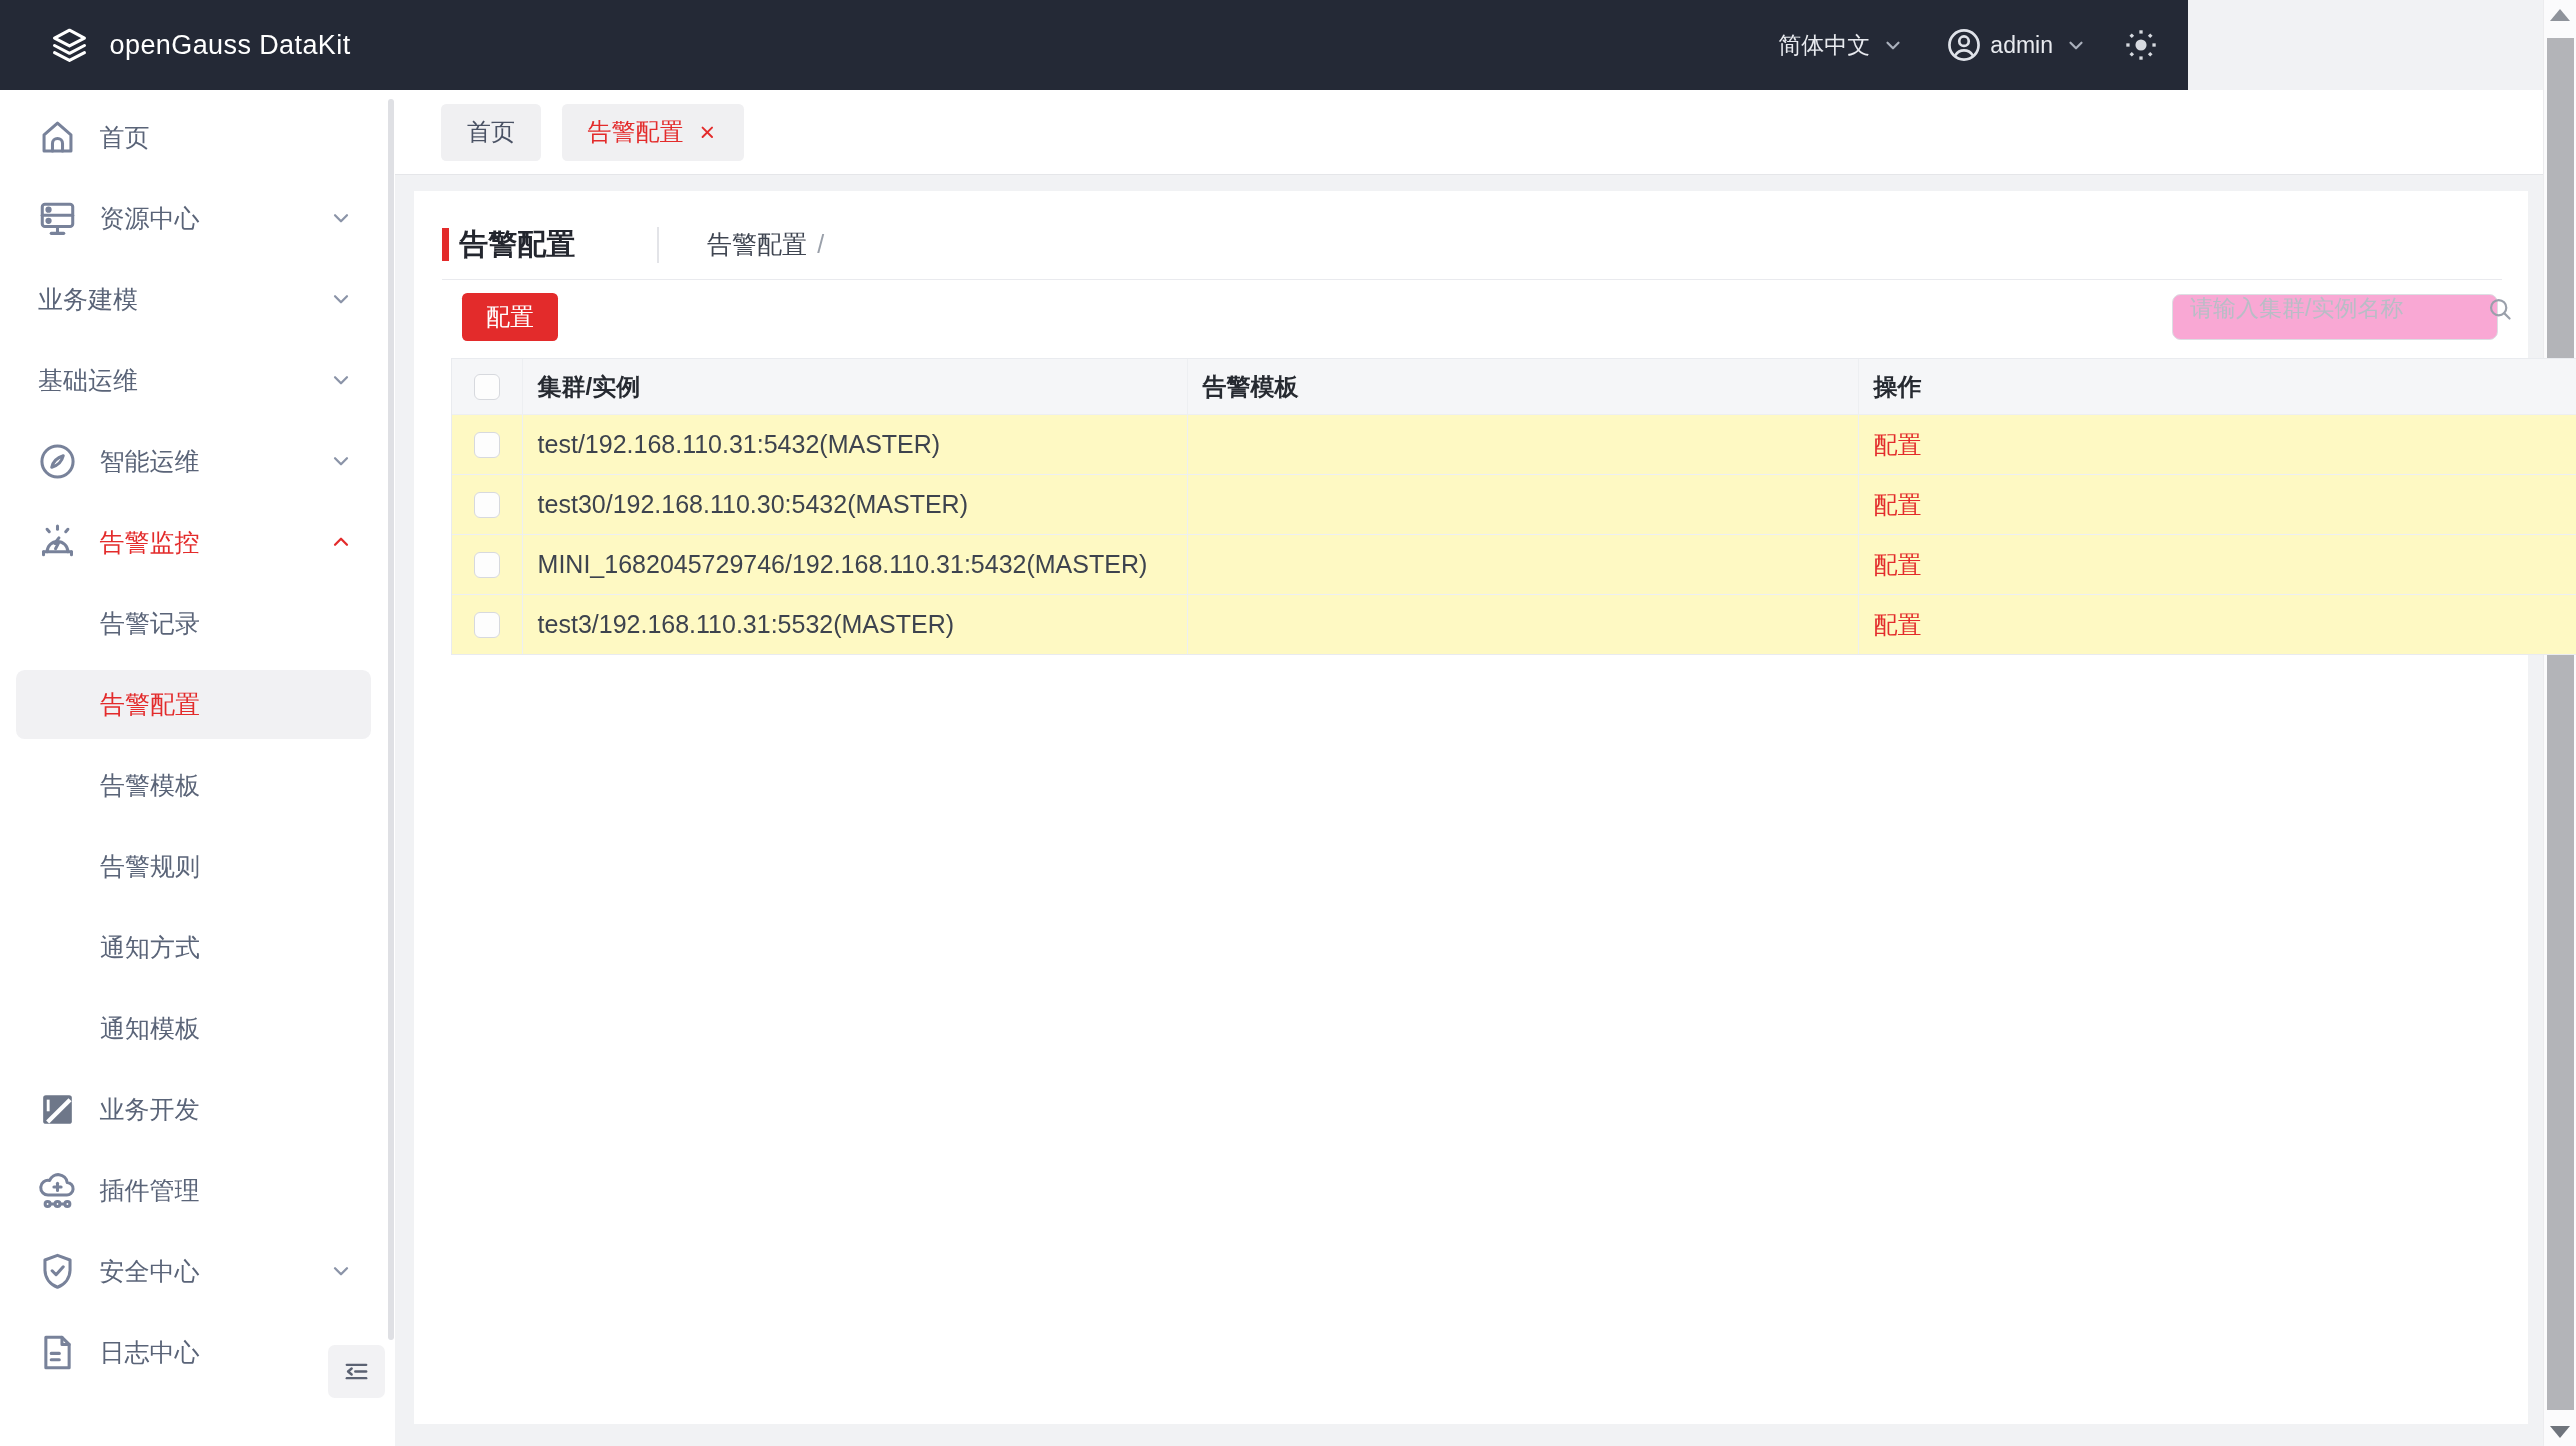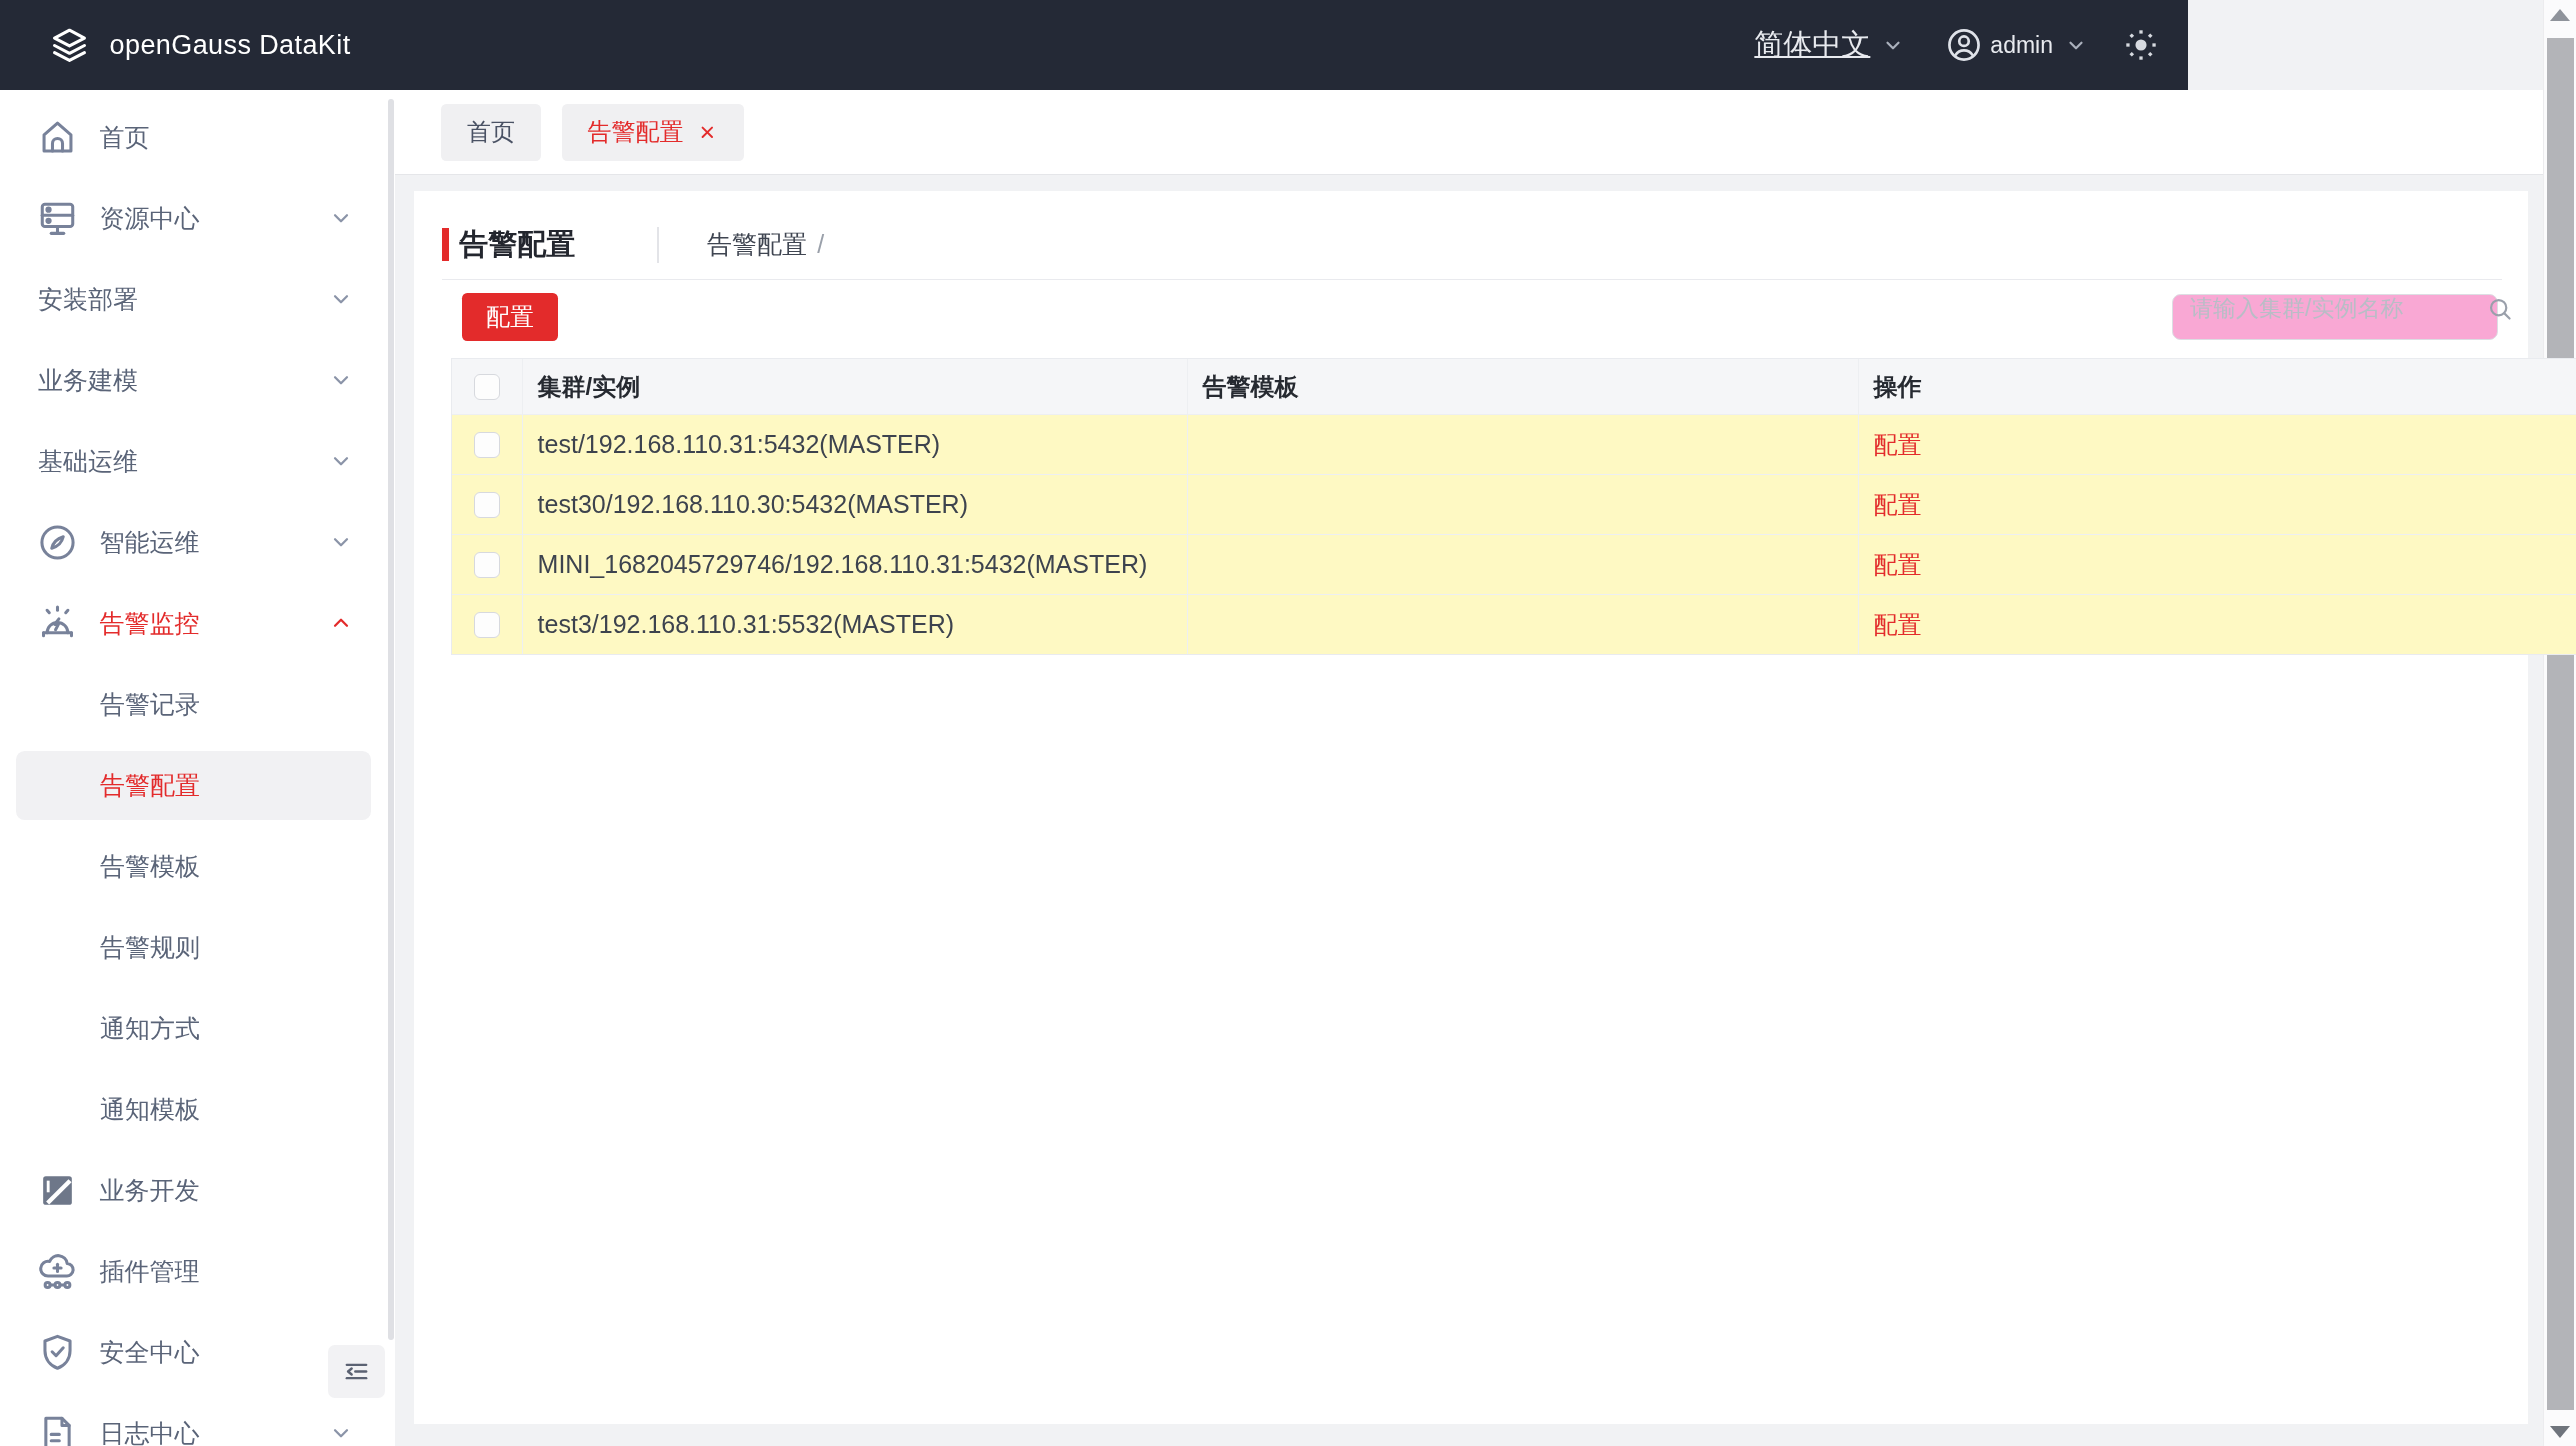--- a/index.html
+++ b/index.html
@@ -13,21 +13,21 @@
   svg { display:block; }
 
   
   .topbar {
     position:absolute; left:0; top:0; width:2188px; height:90px;
     background:#242936; display:flex; align-items:center;
   }
   .logo-box { margin-left:50px; color:#ffffff; }
   .app-title { margin-left:20.6px; color:#ffffff; font-size:27px; letter-spacing:0.4px; }
   .top-right { position:absolute; right:29px; top:0; height:90px; display:flex; align-items:center; }
-  .lang-label { color:#e8eaef; font-size:29px;text-decoration:underline; }
+  .lang-label { color:#e8eaef; font-size:23px; }
   .top-chev { color:#aab0bc; margin-left:12px; }
   .avatar-wrap { margin-left:41px; color:#dfe2e9; }
   .admin-label { color:#e8eaef; font-size:23px; margin-left:7px; }
   .sun-wrap { margin-left:36px; color:#d7dae0; }
 
   
   .scrollcol {
     position:absolute; right:0; top:0; width:33px; height:1447px;
     background:#fbfbfc; border-left:0.9px solid #ececee;
   }
@@ -212,28 +212,20 @@
       </svg>
     </span>
     <span class="ni-label">资源中心</span>
     <span class="chev-r">
       <svg width="26" height="26" viewBox="0 0 24 24" fill="none" stroke="currentColor" stroke-width="2.1" stroke-linecap="round" stroke-linejoin="round">
           <polyline points="6.5,9.5 12,15 17.5,9.5"></polyline>
         </svg>
     </span>
   </div>
 
-  <div class="nav-item noicon">
-    <span class="ni-label">安装部署</span>
-    <span class="chev-r">
-      <svg width="26" height="26" viewBox="0 0 24 24" fill="none" stroke="currentColor" stroke-width="2.1" stroke-linecap="round" stroke-linejoin="round">
-          <polyline points="6.5,9.5 12,15 17.5,9.5"></polyline>
-        </svg>
-    </span>
-  </div>
 
   <div class="nav-item noicon">
     <span class="ni-label">业务建模</span>
     <span class="chev-r">
       <svg width="26" height="26" viewBox="0 0 24 24" fill="none" stroke="currentColor" stroke-width="2.1" stroke-linecap="round" stroke-linejoin="round">
           <polyline points="6.5,9.5 12,15 17.5,9.5"></polyline>
         </svg>
     </span>
   </div>
 

